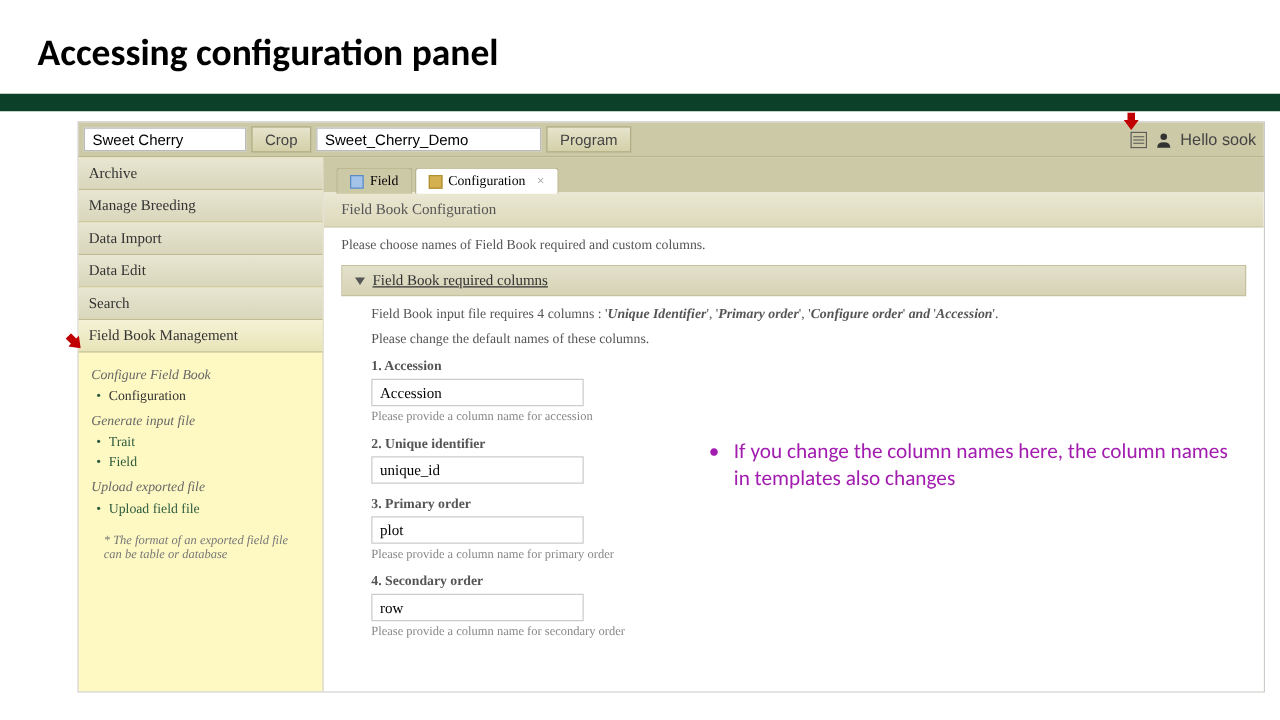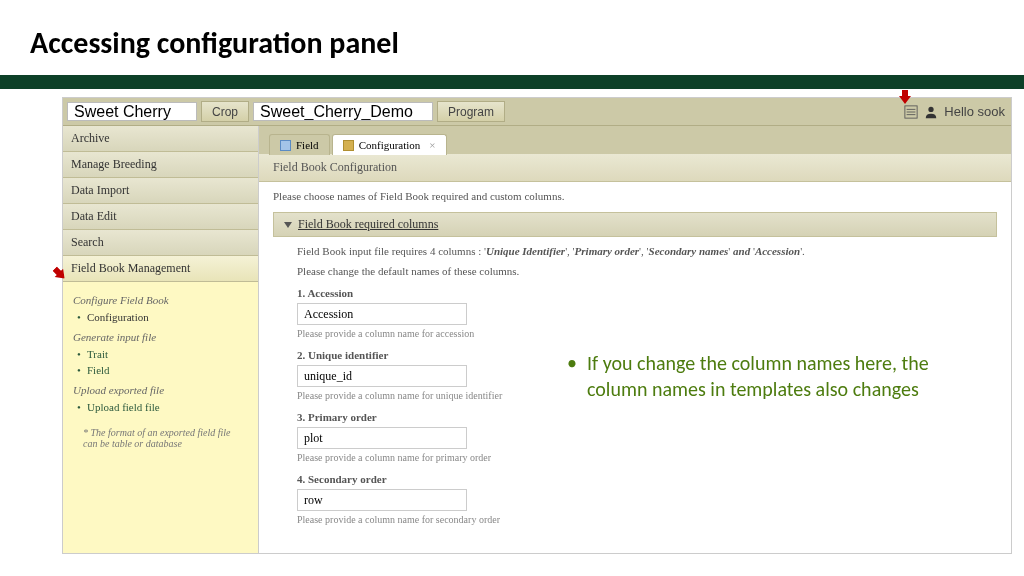--- a/index.html
+++ b/index.html
@@ -3,21 +3,21 @@
 <meta charset="utf-8">
 <style>
 * { box-sizing: border-box; margin: 0; padding: 0; }
 body { font-family: Calibri, Arial, sans-serif; font-size: 13px; width: 1024px; height: 576px; overflow: hidden; background: #fff; }
 .slide-title { font-size: 30px; font-weight: bold; padding: 24px 30px 14px 30px; color: #000; }
 .dark-bar { background: #0d4028; height: 14px; width: 100%; }
 .app { margin: 8px 0 0 62px; width: 950px; border: 1px solid #ccc; position: relative; background: #fff; }
 .arrow-top { position: absolute; top: -8px; right: 100px; font-size: 14px; color: #c00; }
 .arrow-side { position: absolute; top: 168px; left: -8px; font-size: 14px; color: #c00; transform: rotate(-45deg); }
 .topbar { background: #ccc9a7; height: 28px; display: flex; align-items: center; padding: 0 0 0 4px; gap: 4px; border-bottom: 1px solid #b1ad86; }
-.top-input { background: #fff; border: 1px solid #bbb; height: 19px; padding: 0 6px; font-size: 16px; }
+.top-input { background: #fff; border: 1px solid #bbb; height: 19px; padding: 0 6px; font-size: 12px; }
 .top-btn { background: linear-gradient(#e6e4cc,#d4d0a8); border: 1px solid #b1ad86; height: 21px; padding: 0 10px; font-size: 12px; cursor: pointer; color: #444; }
 .top-right { margin-left: auto; display: flex; align-items: center; gap: 6px; padding-right: 6px; color: #444; font-family: Liberation Sans, sans-serif; }
 .person-icon { width: 14px; height: 14px; }
 .list-icon { width: 14px; height: 14px; }
 .main-area { display: flex; height: 427px; }
 .sidebar { width: 196px; border-right: 1px solid #ccc; background: #fef9c3; }
 .side-item { background: linear-gradient(#e8e6d1,#d8d6bb); border-bottom: 1px solid #c0bc96; padding: 5px 8px; font-size: 12px; color: #333; font-family: Georgia, serif; cursor: pointer; }
 .side-item.active { background: linear-gradient(#f5f2d6,#e8e4b8); font-weight: 500; }
 .side-sub { padding: 6px 10px 10px 10px; font-size: 11px; color: #555; }
 .side-sub .grp { font-style: italic; color: #666; margin-top: 6px; margin-bottom: 3px; font-family: Georgia, serif; }
@@ -41,21 +41,21 @@
 .accordion-head { background: linear-gradient(#e3e1cb,#d5d2b5); border: 1px solid #c5c19c; padding: 4px 10px; font-size: 12px; color: #333; display: flex; align-items: center; gap: 6px; }
 .accordion-head span.u { text-decoration: underline; }
 .acc-body { padding: 8px 10px 0 24px; }
 .req-note { margin-bottom: 8px; font-size: 11px; }
 .req-note b, .req-note i { font-style: italic; font-weight: bold; }
 .change-note { margin-bottom: 10px; font-size: 11px; }
 .fld-group { margin-bottom: 10px; }
 .fld-label { font-weight: bold; font-size: 11px; margin-bottom: 4px; }
 .fld-input { width: 170px; height: 22px; border: 1px solid #ccc; padding: 0 6px; font-size: 12px; font-family: Georgia, serif; display: block; margin-bottom: 3px; }
 .fld-help { font-size: 10px; color: #888; }
-.callout { position: absolute; top: 224px; right: 24px; width: 400px; font-size: 20px; color: #4d7c0f; line-height: 1.3; font-family: Calibri, Arial, sans-serif; }
+.callout { position: absolute; top: 224px; right: 24px; width: 400px; font-size: 17px; color: #a21caf; line-height: 1.3; font-family: Calibri, Arial, sans-serif; }
 .callout::before { content: "•"; position: absolute; left: -20px; top: 0; }
 .triangle-down { width: 0; height: 0; border-left: 4px solid transparent; border-right: 4px solid transparent; border-top: 6px solid #555; display: inline-block; }
 </style>
 </head>
 <body>
 
 <div class="slide-title">Accessing configuration panel</div>
 <div class="dark-bar"></div>
 
 <div class="app">
@@ -132,33 +132,32 @@
       <div class="panel">
         <div class="panel-head">Field Book Configuration</div>
         <div class="panel-body">
           <div class="intro">Please choose names of Field Book required and custom columns.</div>
           <div class="accordion-head">
             <span class="triangle-down"></span>
             <span class="u">Field Book required columns</span>
           </div>
           <div class="acc-body">
             <div class="req-note">
-              <span>Field Book input file requires 4 columns : </span>'<b>Unique Identifier</b>', '<b>Primary order</b>', '<b>Secondary names</b>'<i> and </i>'<b>Accession</b>'.
+              <span>Field Book input file requires 4 columns : </span>'<b>Unique Identifier</b>', '<b>Primary order</b>', '<b>Configure order</b>'<i> and </i>'<b>Accession</b>'.
             </div>
             <div class="change-note">Please change the default names of these columns.</div>
 
             <div class="fld-group">
               <div class="fld-label">1. Accession</div>
               <input class="fld-input" value="Accession" style="">
               <div class="fld-help">Please provide a column name for accession</div>
             </div>
             <div class="fld-group">
               <div class="fld-label">2. Unique identifier</div>
               <input class="fld-input" value="unique_id" style="">
-              <div class="fld-help">Please provide a column name for unique identifier</div>
             </div>
             <div class="fld-group">
               <div class="fld-label">3. Primary order</div>
               <input class="fld-input" value="plot" style="">
               <div class="fld-help">Please provide a column name for primary order</div>
             </div>
             <div class="fld-group">
               <div class="fld-label">4. Secondary order</div>
               <input class="fld-input" value="row" style="">
               <div class="fld-help">Please provide a column name for secondary order</div>

